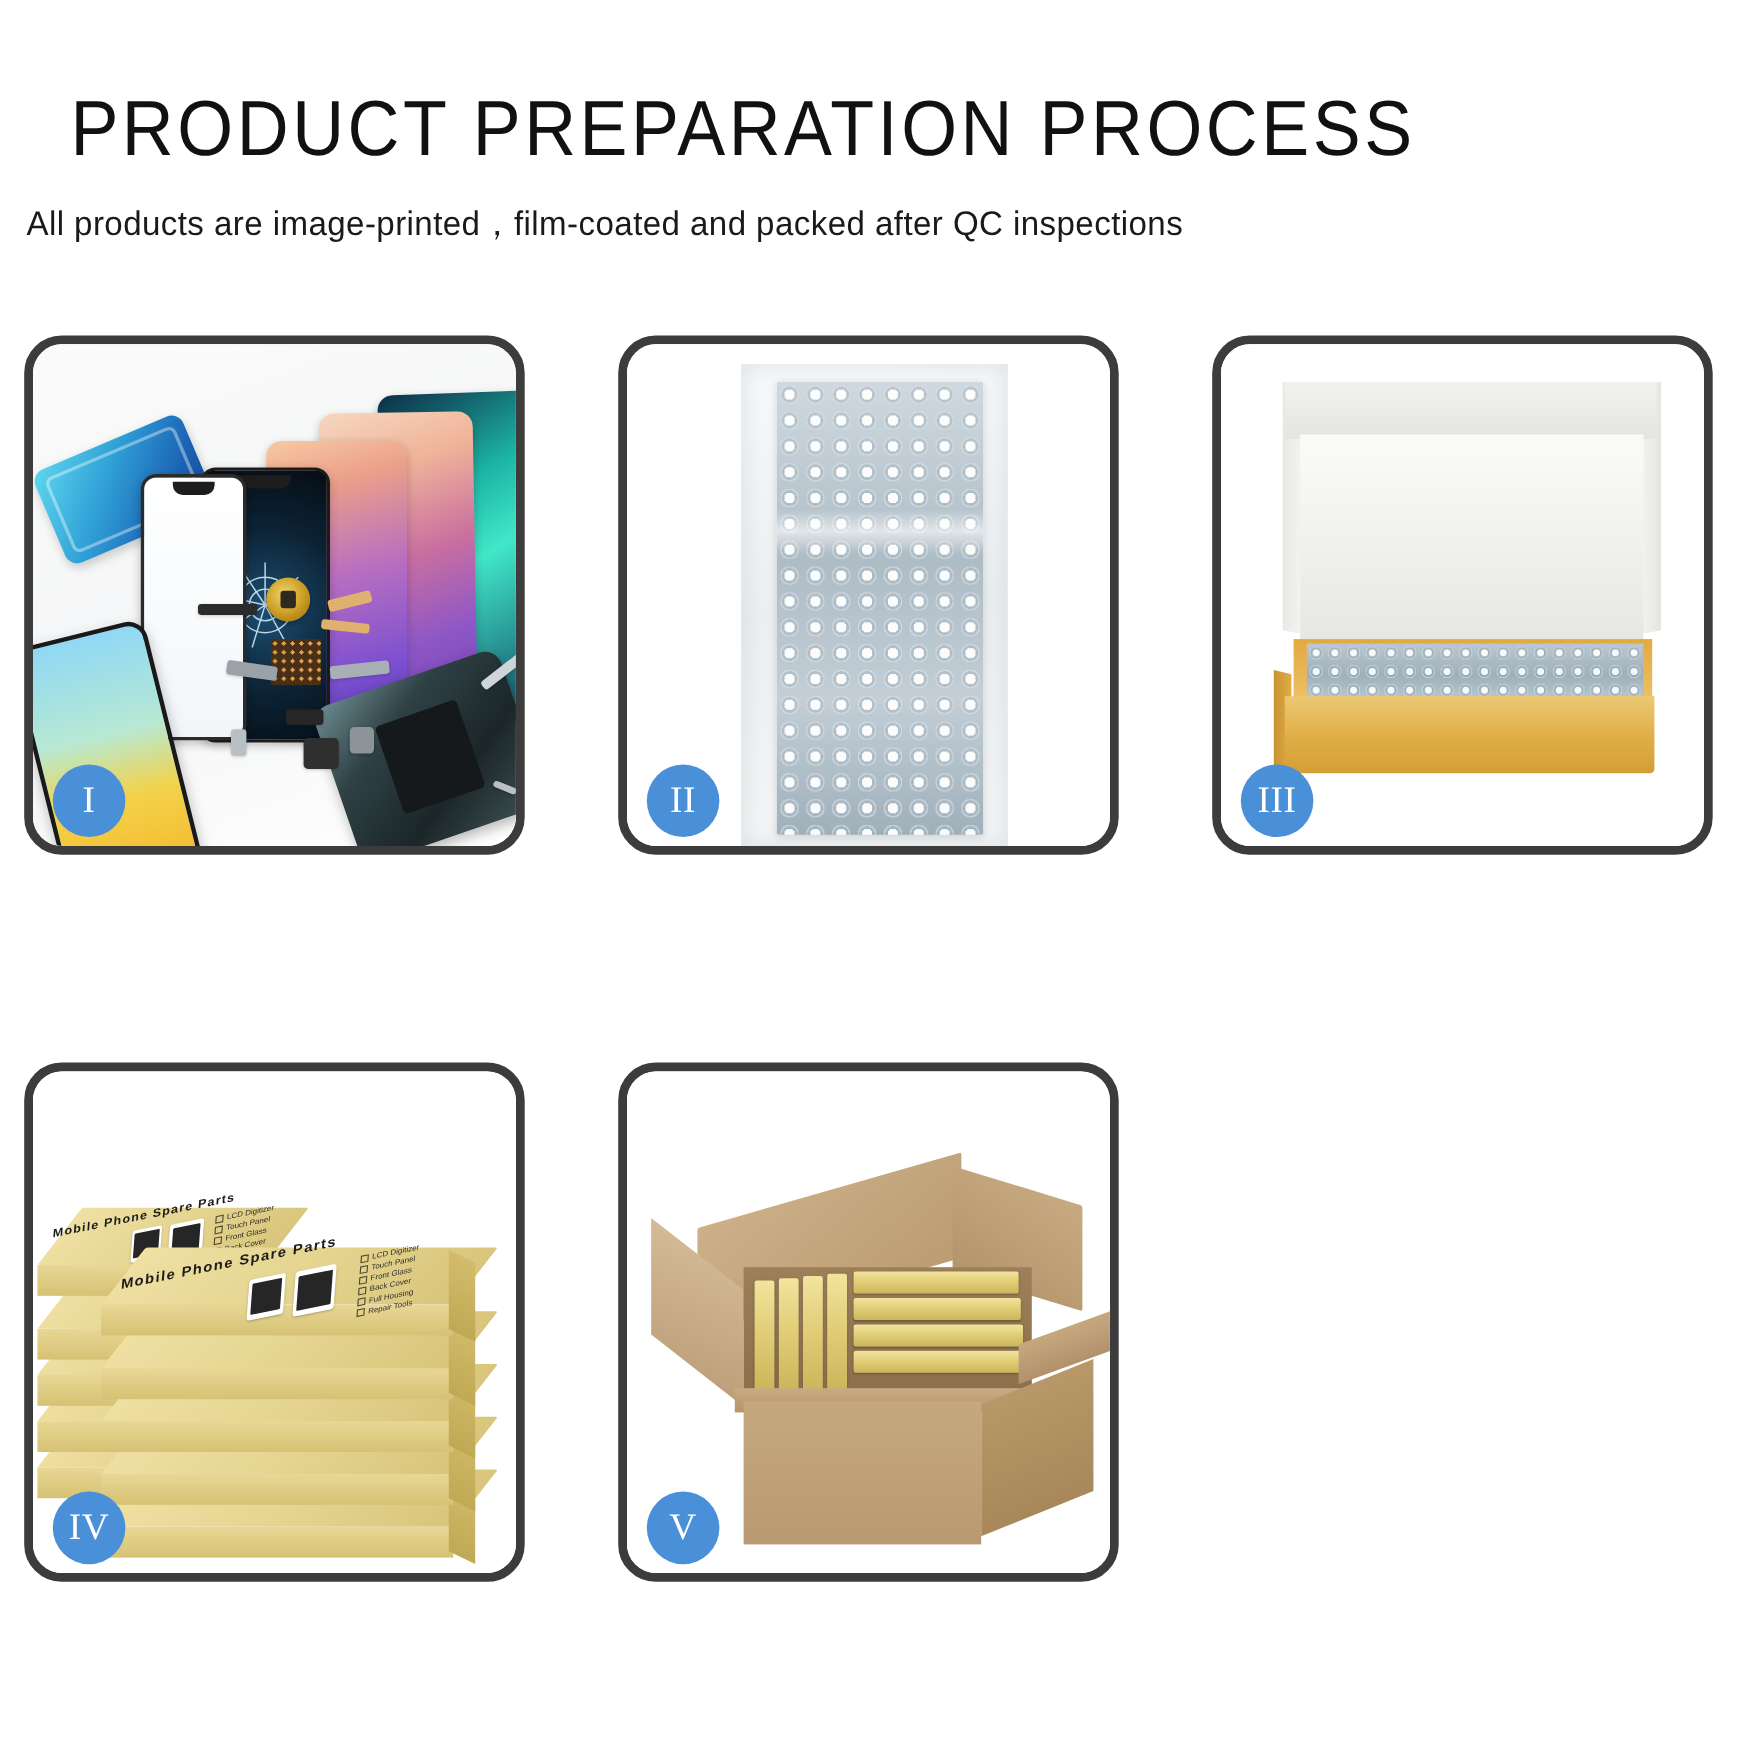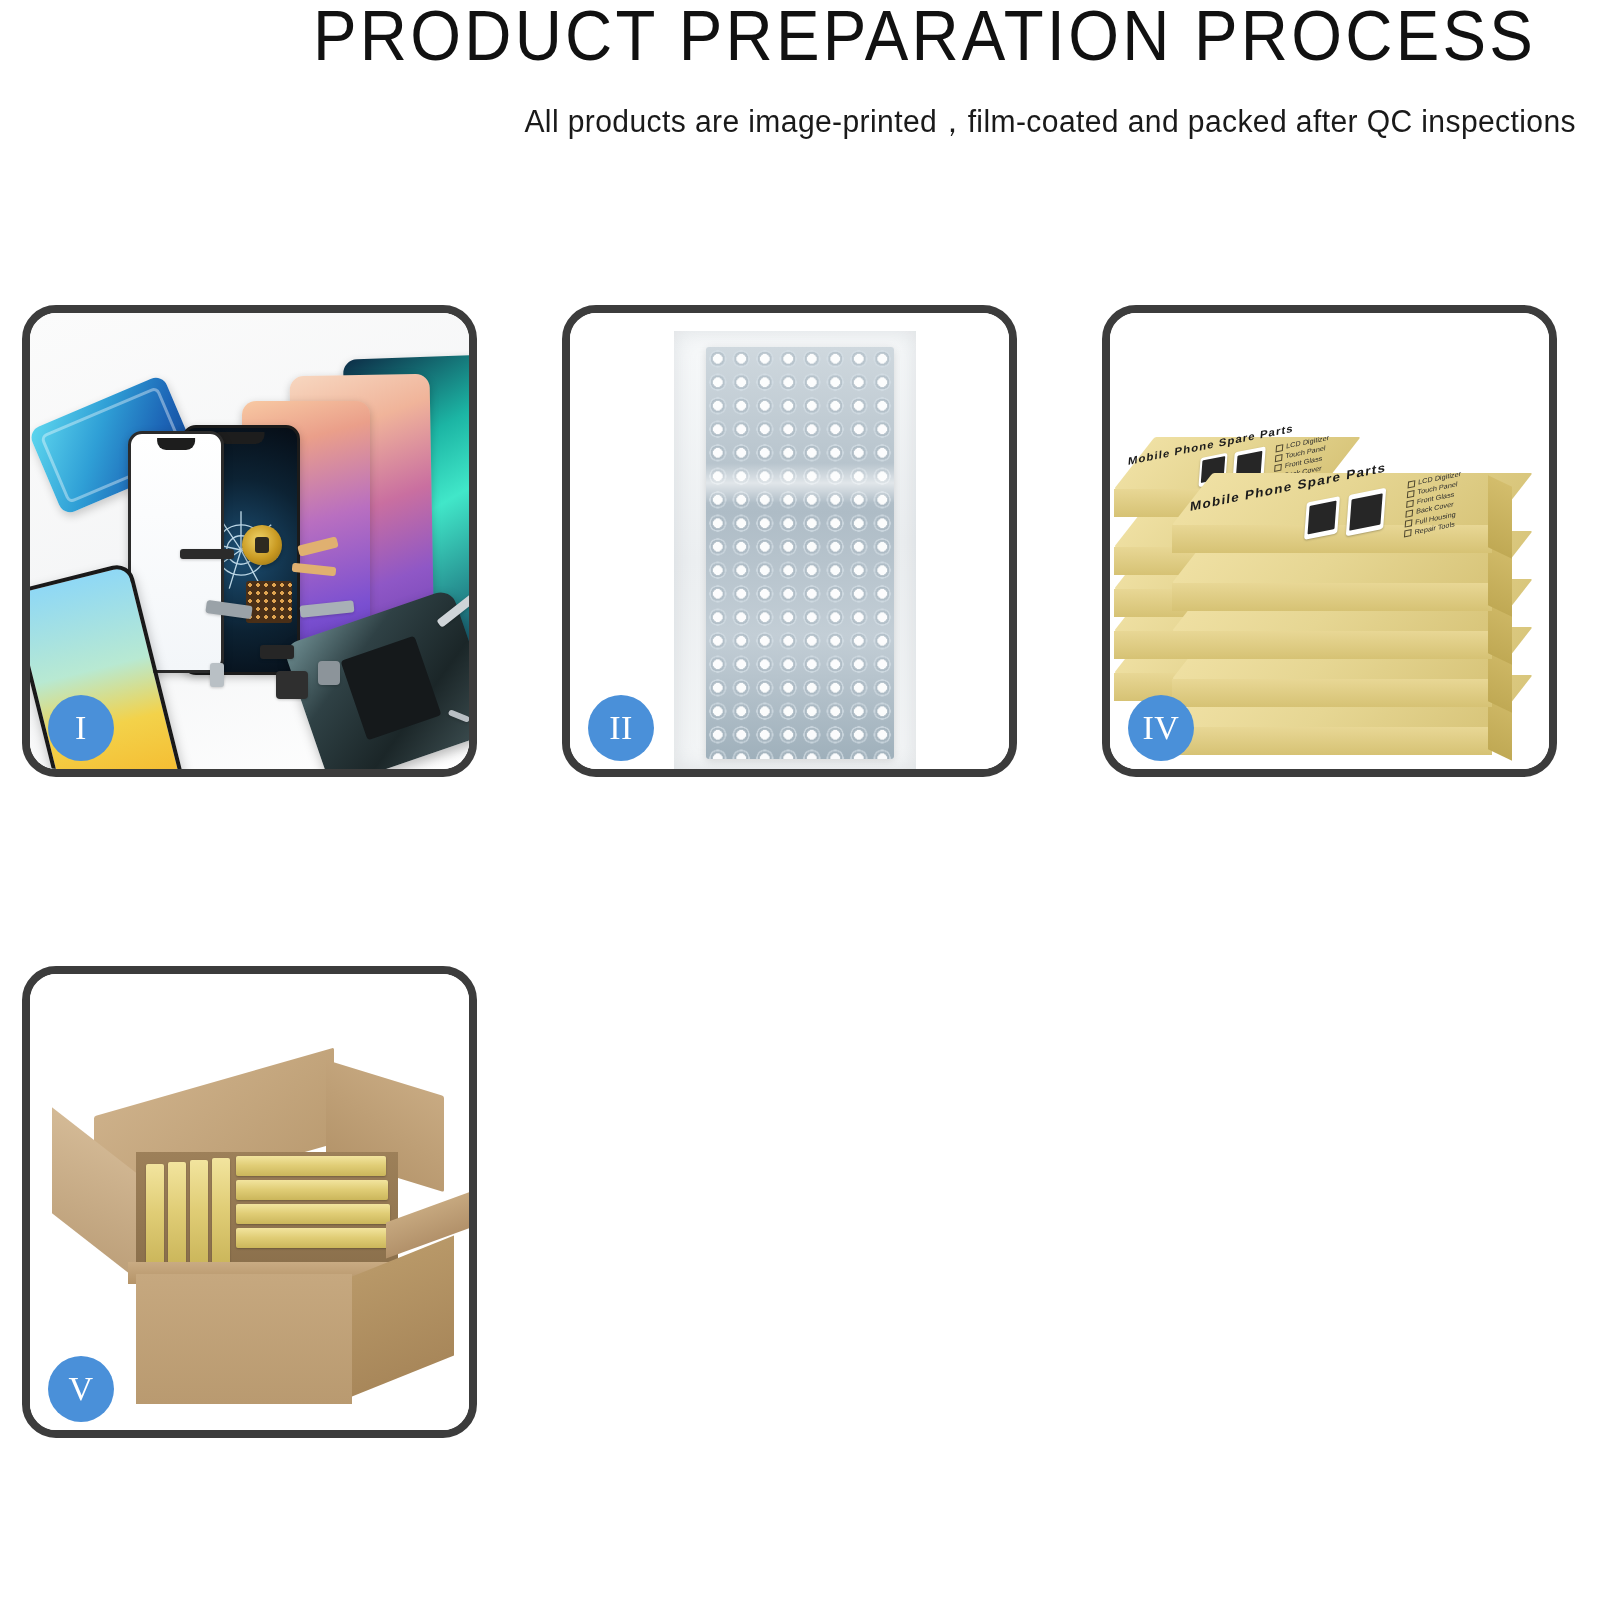--- a/index.html
+++ b/index.html
@@ -5,21 +5,21 @@
   html,body{margin:0;padding:0;}
   body{
     width:1600px;height:1600px;
     background:#ffffff;
     font-family:"Liberation Sans","DejaVu Sans",sans-serif;
     overflow:hidden;
     position:relative;
   }
 
   
-  .header{ width:100%; text-align:right; }
+  .header{ width:100%; text-align:left; padding-top:82px; }
   .title{
     font-size:71px;
     line-height:1.0;
     font-weight:400;
     letter-spacing:3.5px;
     color:#111111;
     transform:scaleX(0.92);
     transform-origin:center;
     white-space:nowrap;
   }
@@ -290,20 +290,34 @@
   <div class="panel">
     <div class="panel-inner">
       <div class="p2bg"></div>
       <div class="wrapsheet"></div>
       <div class="bubbles"></div>
       <div class="bubgloss"></div>
     </div>
     <div class="badge">II</div>
   </div>
 
+  <div class="panel">
+    <div class="panel-inner">
+      <div class="p3bg"></div>
+      <div class="lid-tabL"></div>
+      <div class="lid-tabR"></div>
+      <div class="lid-back"></div>
+      <div class="lid-face"></div>
+      <div class="tray-left"></div>
+      <div class="tray-top"></div>
+      <div class="tray-prod"></div>
+      <div class="tray-front"></div>
+    </div>
+    <div class="badge">III</div>
+  </div>
 
   <div class="panel">
     <div class="panel-inner">
       <div class="p4bg"></div>
       <div class="stackwrap">
 
         <div class="gbox" style="left:4px;top:268px;width:206px;">
             <div class="top"></div>
             <div class="front"></div>
           </div>

